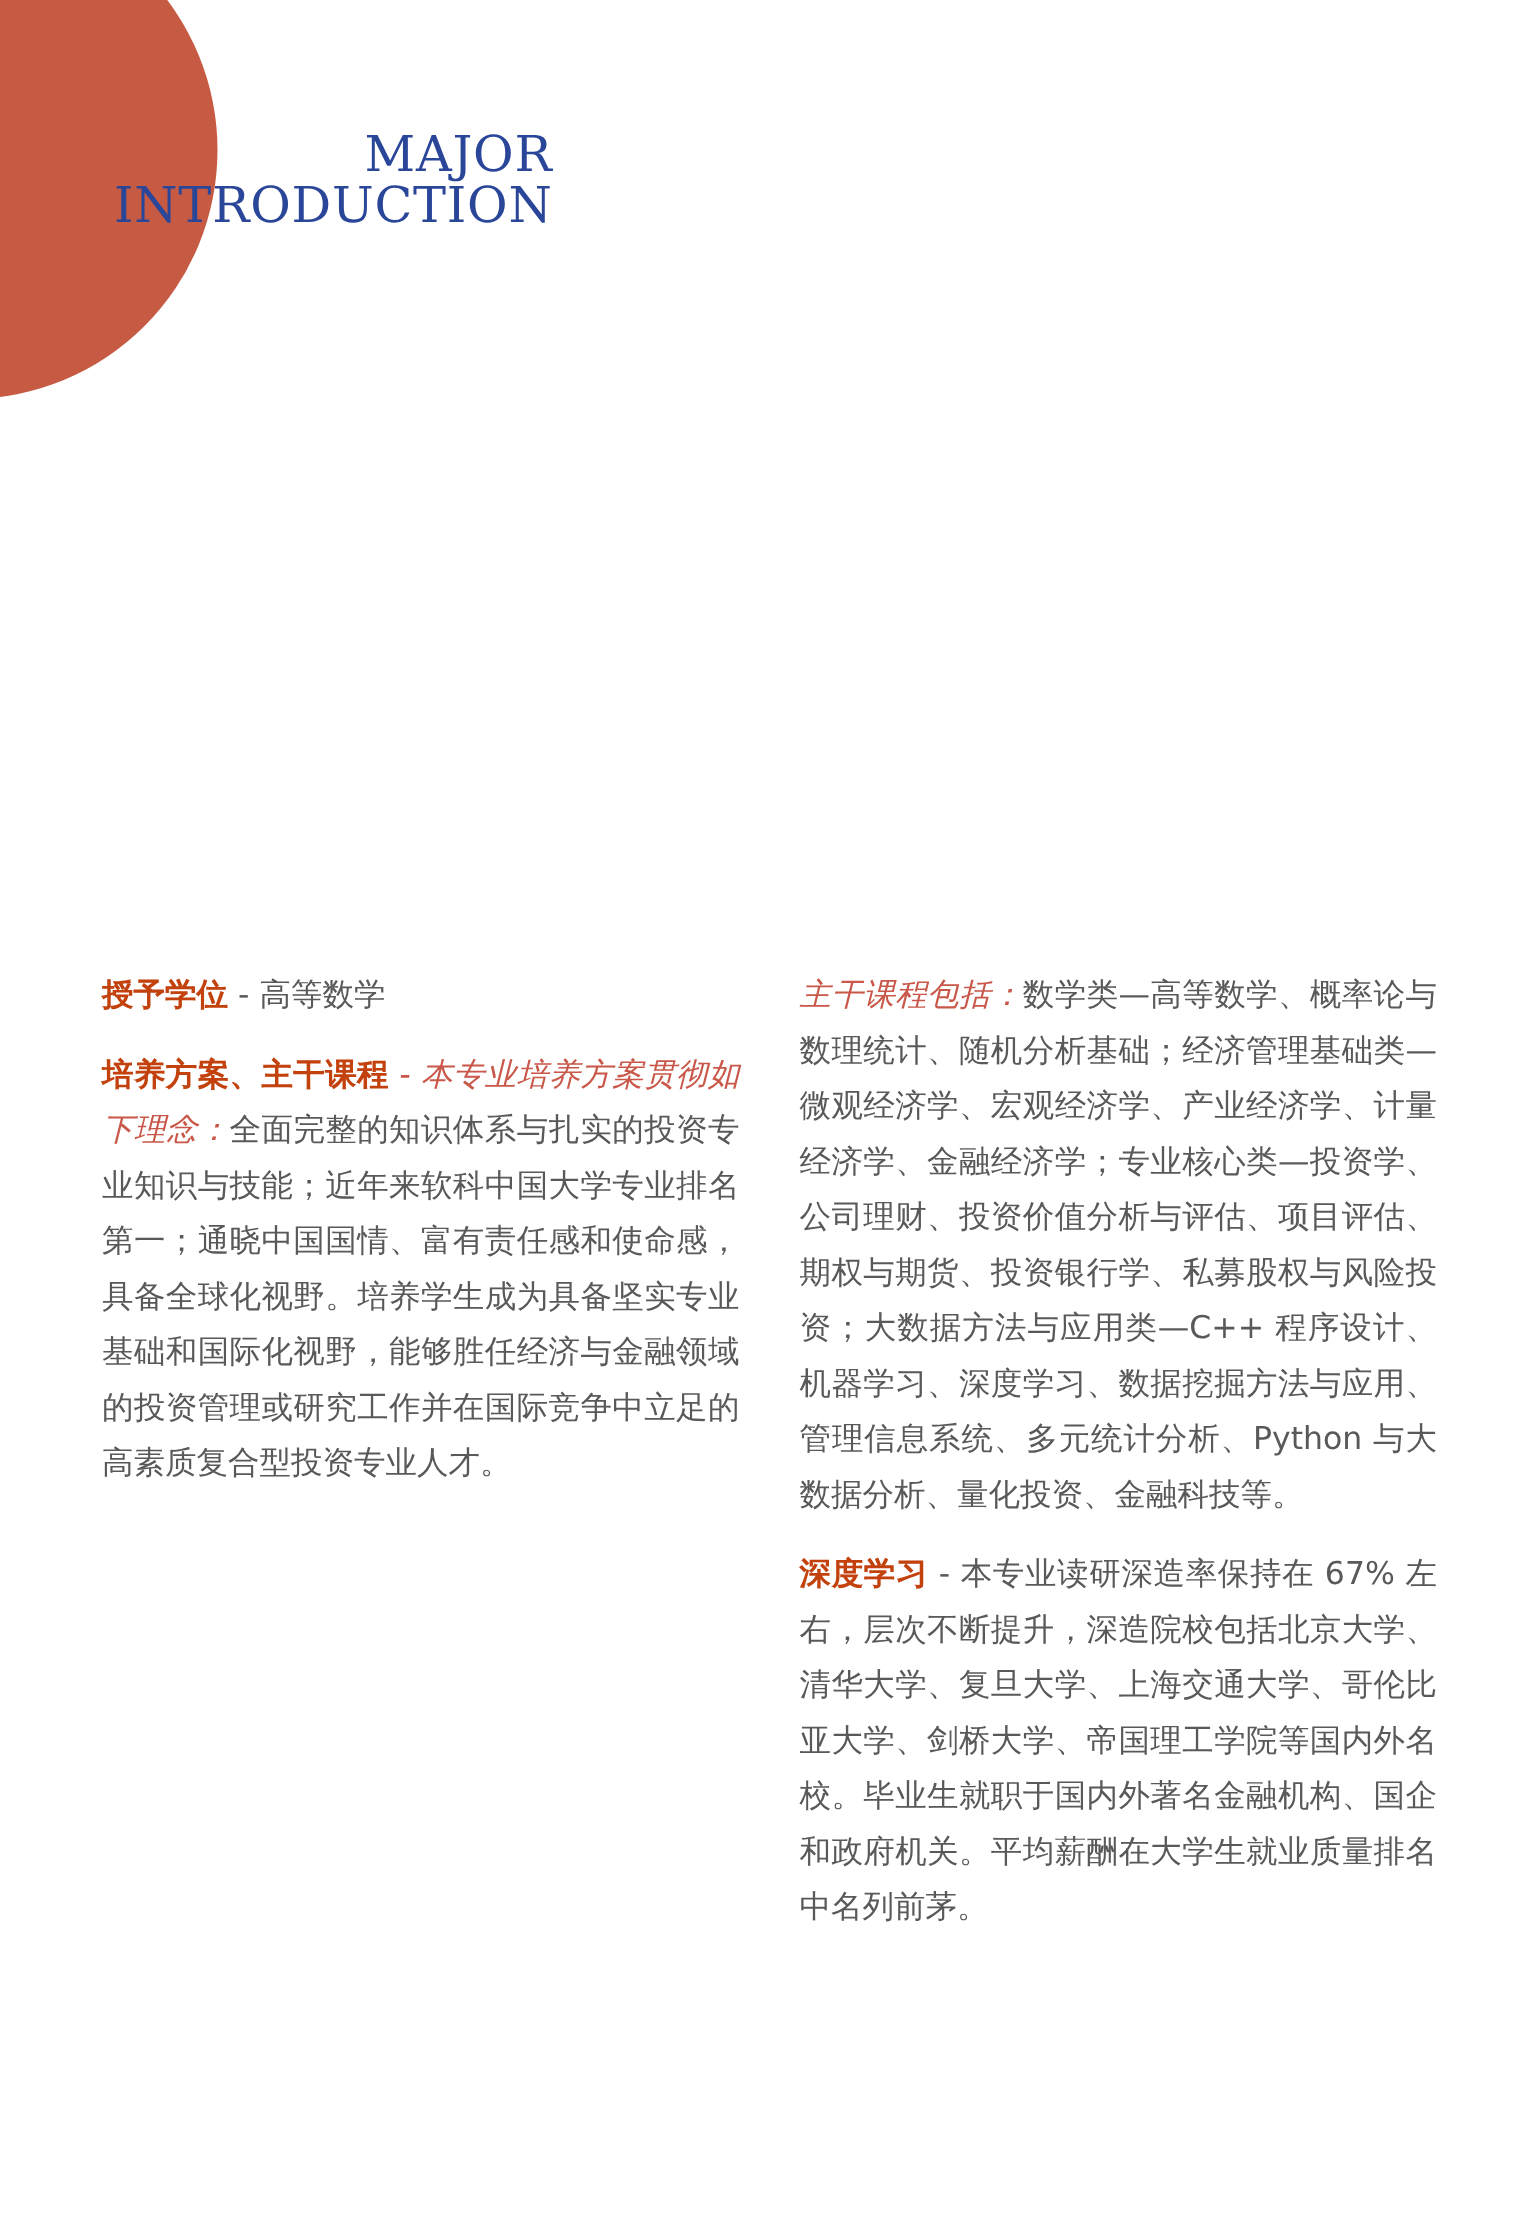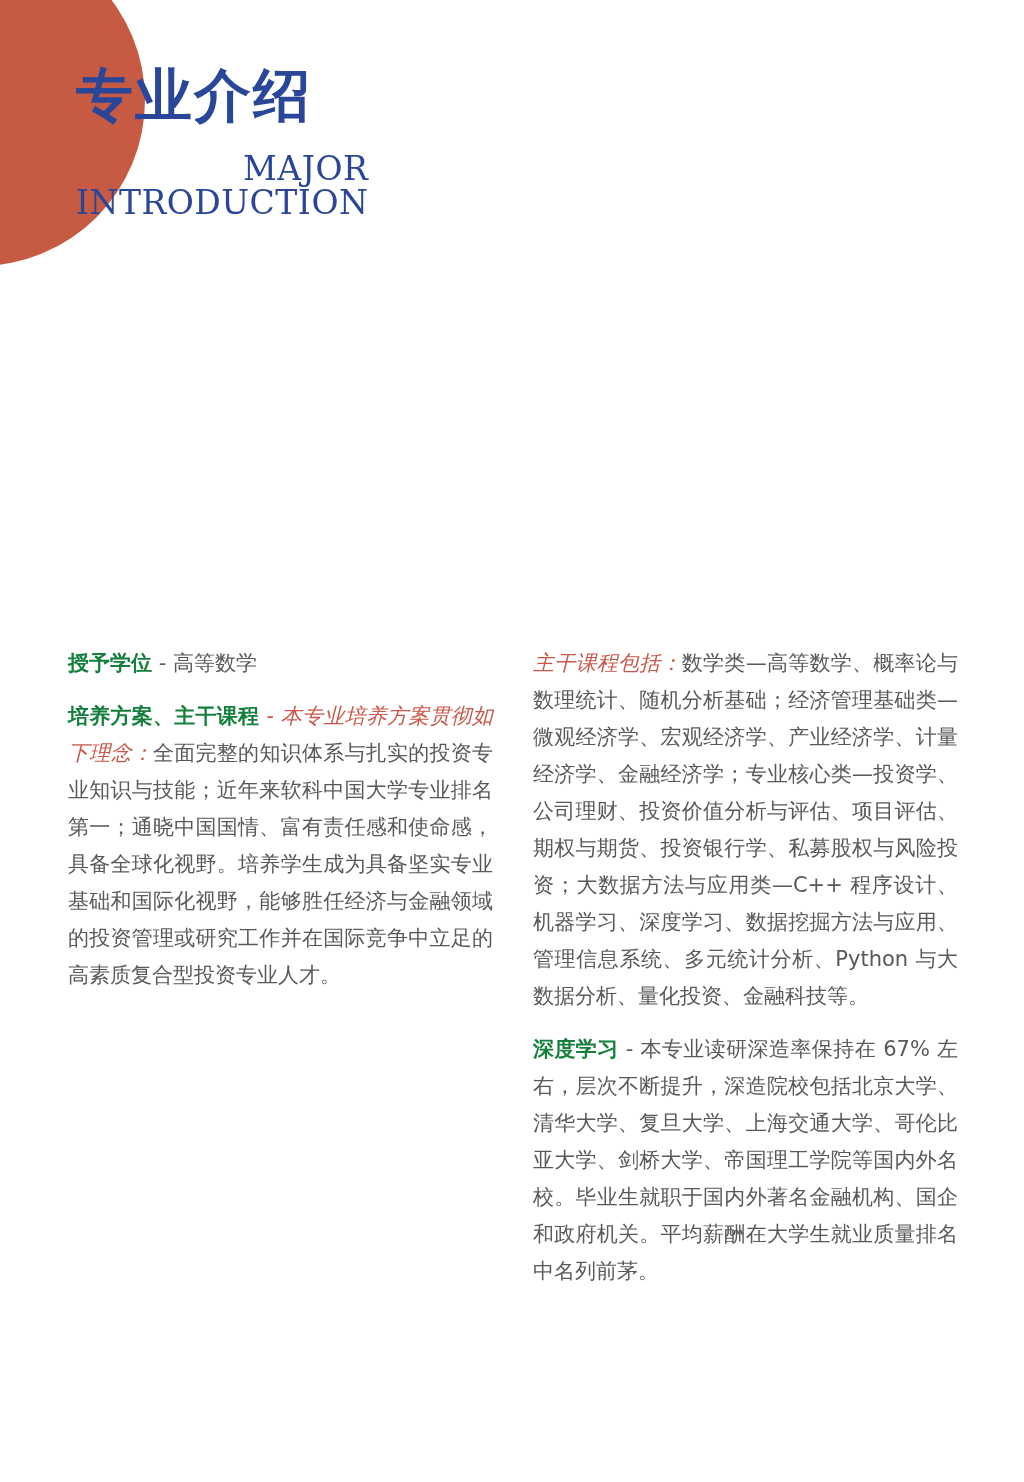--- a/index.html
+++ b/index.html
@@ -104,32 +104,31 @@
   }
   .col { width: 425px; }
   .col p {
     margin: 0 0 16px 0;
     font-size: 21px; line-height: 37px;
     color: #595959;
     text-align: justify;
     text-justify: inter-ideograph;
   }
   .col p:last-child { margin-bottom: 0; }
-  .label { color: #15803d; font-weight: 700; }
+  .label { color: #c2410c; font-weight: 700; }
   .red { color: #c9584a; font-style: italic; }
 </style>
 </head>
 <body>
 
 <div class="page">
 
   <div class="deco-circle"></div>
 
   <header class="header">
-    <h1 class="title-cn">专业介绍</h1>
     <div class="title-en">
       <span>MAJOR</span>
       <span>INTRODUCTION</span>
     </div>
   </header>
 
 
   <main class="content">
 
     <div class="col col-left">

